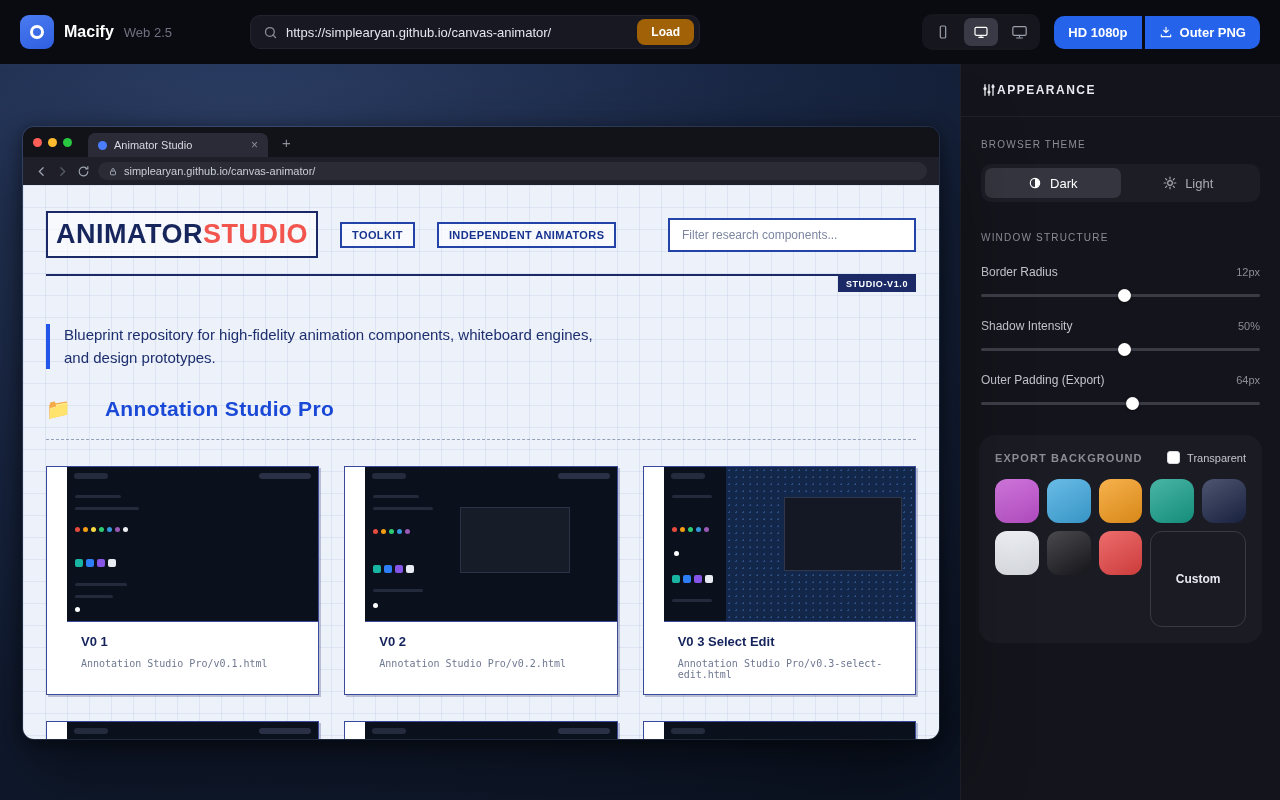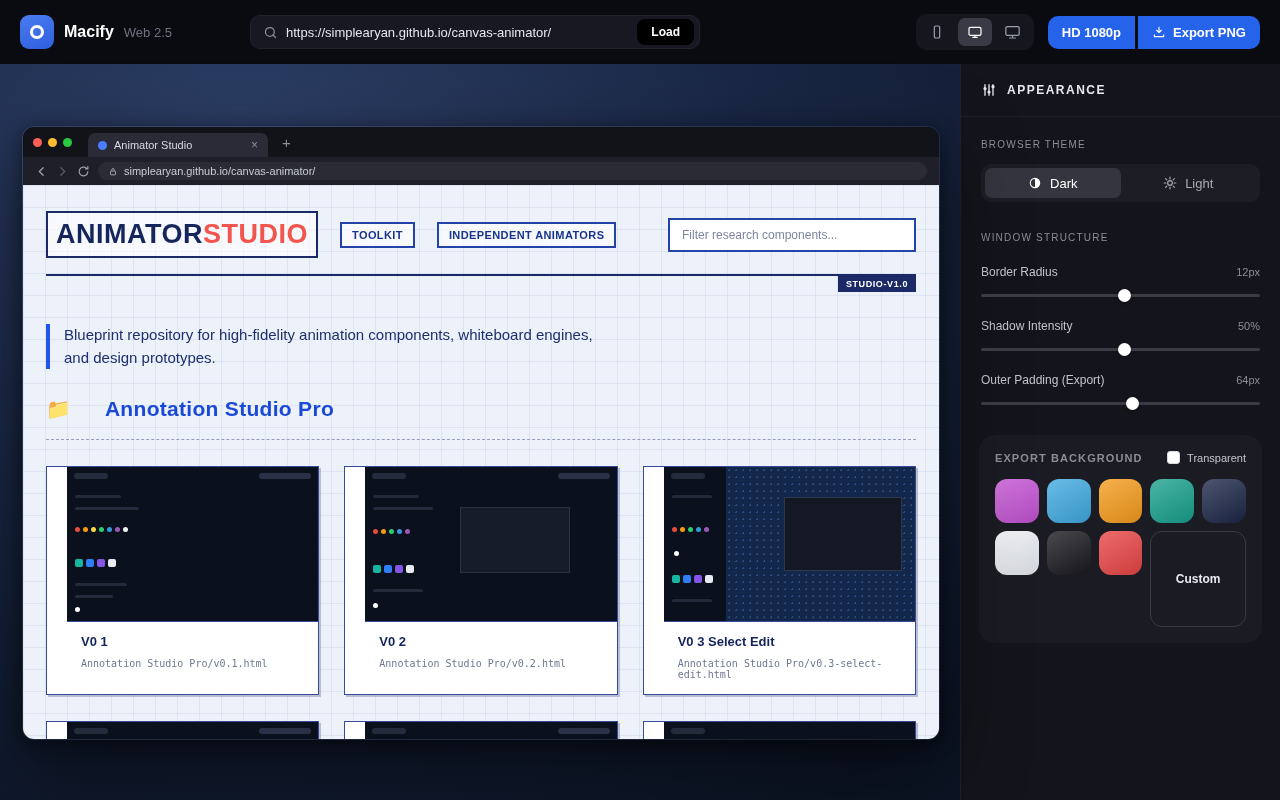--- a/index.html
+++ b/index.html
@@ -9,21 +9,21 @@
   
   .topbar { height:64px; display:flex; align-items:center; padding:0 20px; gap:18px; background:#0a0a11; }
   .brand { display:flex; align-items:center; gap:10px; }
   .brand-logo { width:34px; height:34px; border-radius:9px; background:linear-gradient(160deg,#4a7bf0,#2f5fe0); display:flex; align-items:center; justify-content:center; }
   .brand-logo .ring { width:14px; height:14px; border:3px solid #fff; border-radius:50%; }
   .brand-name { font-size:16px; font-weight:bold; color:#fff; }
   .brand-ver { font-size:13px; color:#6f7280; }
   .url-box { margin-left:60px; width:450px; height:34px; background:#181822; border:1px solid #23232f; border-radius:10px; display:flex; align-items:center; padding:0 5px 0 12px; gap:8px; }
   .url-box svg { flex:0 0 auto; }
   .url-box input { flex:1; background:transparent; border:none; outline:none; color:#e4e6ee; font-size:13px; font-family:"Liberation Sans",sans-serif; }
-  .load-btn { background:#000000; color:#fff; border:none; border-radius:8px; font-size:12px; font-weight:bold; padding:6px 14px; cursor:pointer; }
+  .load-btn { background:#a16207; color:#fff; border:none; border-radius:8px; font-size:12px; font-weight:bold; padding:6px 14px; cursor:pointer; }
   .top-right { margin-left:auto; display:flex; align-items:center; gap:14px; }
   .device-group { display:flex; gap:4px; background:#16161f; border-radius:10px; padding:4px; }
   .device-btn { width:34px; height:28px; display:flex; align-items:center; justify-content:center; border:none; background:transparent; border-radius:7px; color:#9aa0ac; cursor:pointer; }
   .device-btn.active { background:#3a3a46; color:#fff; }
   .cta-group { display:flex; gap:3px; border-radius:10px; overflow:hidden; }
   .cta { background:#2563eb; color:#fff; border:none; font-size:13px; font-weight:bold; padding:9px 14px; display:flex; align-items:center; gap:7px; cursor:pointer; }
 
   
   .workspace { display:flex; height:736px; }
   .canvas { position:relative; flex:1; background:radial-gradient(1100px 760px at 25% 12%, #2e4068 0%, #1a2846 46%, #0c1424 100%); }
@@ -79,21 +79,21 @@
   .m-grid { position:absolute; inset:0 0 0 62px; background-color:#122749;
     background-image:radial-gradient(#2c4d80 1px, transparent 1px); background-size:7px 7px; }
   .card-body { padding:12px 14px 14px; }
   .card-title { font-size:13px; font-weight:800; color:#14235c; }
   .card-path { margin-top:9px; font-family:"DejaVu Sans Mono", monospace; font-size:10px; color:#6e7890; }
   .cards.partial-row { margin-top:26px; }
   .card.partial .thumb { height:60px; border-bottom:none; }
 
   
   .sidebar { width:320px; background:#14141c; border-left:1px solid #20202b; }
-  .sb-head { display:flex; align-items:center; gap:10px; padding:18px 20px; border-bottom:1px solid #20202b; }
+  .sb-head { display:flex; align-items:center; padding:18px 20px; border-bottom:1px solid #20202b; }
   .sb-head-label { font-size:12px; font-weight:bold; letter-spacing:1.5px; color:#e8e9ee; }
   .sb-section { padding:0 20px; }
   .sb-label { margin-top:22px; font-size:10px; font-weight:normal; letter-spacing:1.2px; color:#8c8d96; }
   .theme-toggle { margin-top:14px; display:flex; background:#1d1d26; border-radius:10px; padding:4px; }
   .theme-seg { flex:1; height:30px; display:flex; align-items:center; justify-content:center; gap:8px; border:none; background:transparent; border-radius:7px; color:#a7abb4; font-size:13px; font-family:"Liberation Sans",sans-serif; cursor:pointer; }
   .theme-seg.active { background:#35353f; color:#fff; }
   .slider-group { margin-top:22px; }
   .slider-row { display:flex; justify-content:space-between; align-items:center; }
   .slider-name { font-size:12px; color:#c2c5cc; }
   .slider-val { font-size:11px; color:#8b8e97; }
@@ -152,21 +152,21 @@
           </svg>
       </button>
     </div>
     <div class="cta-group">
       <button class="cta">HD 1080p</button>
       <button class="cta">
         <svg width="14" height="14" viewBox="0 0 24 24" fill="none" stroke="#fff" stroke-width="2" stroke-linecap="round" stroke-linejoin="round">
             <path d="M12 4v9m0 0l-4-4m4 4l4-4"></path>
             <path d="M4 17v3h16v-3"></path>
           </svg>
-        <span>Export PNG</span>
+        <span>Outer PNG</span>
       </button>
     </div>
   </div>
 </header>
 
 <div class="workspace">
 
   <main class="canvas">
     <div class="window">
 

